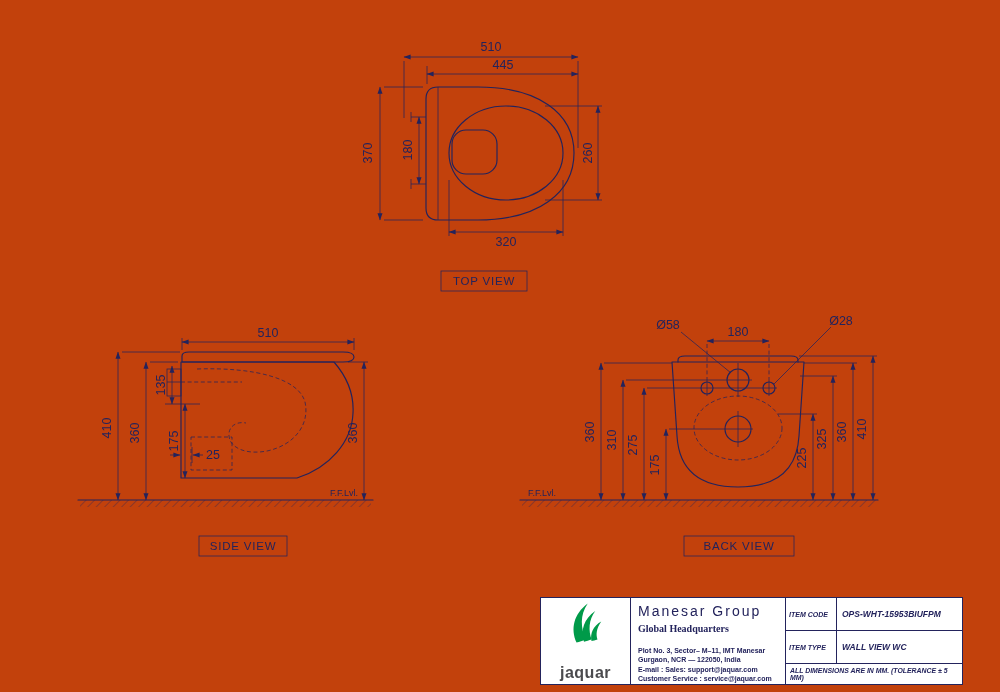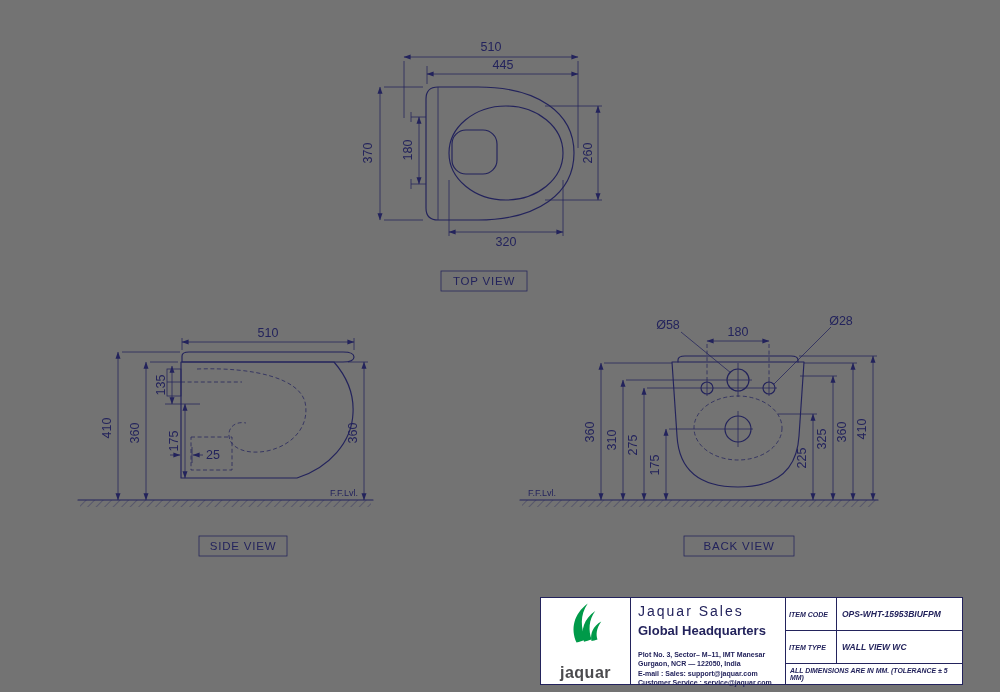--- a/index.html
+++ b/index.html
@@ -1,36 +1,36 @@
 <!DOCTYPE html>
 <html><head>
 <meta charset="utf-8">
 <style>
   html,body{margin:0;padding:0;background:#ffffff;}
-  #sheet{position:relative;width:1000px;height:692px;background:#737373;overflow:hidden;
+  #sheet{position:relative;width:1000px;height:692px;background:#c2410c;overflow:hidden;
          font-family:"Liberation Sans",sans-serif;}
   svg{position:absolute;left:0;top:0;}
   
   .s  {stroke:#23235c;fill:none;stroke-width:1.15;stroke-linejoin:round;stroke-linecap:round;}
   .t  {stroke:#23235c;fill:none;stroke-width:0.75;}
   .d  {stroke-dasharray:4 2.6;}
   .dim{stroke:#23235c;fill:none;stroke-width:0.75;}
   text{fill:#23235c;font-family:"Liberation Sans",sans-serif;font-size:12.5px;}
   .lbl{font-size:11.5px;letter-spacing:0.8px;}
   .small{font-size:9px;}
   
   .tblock{position:absolute;left:540px;top:597px;width:423px;height:88px;border:1.3px solid #23235c;
           display:flex;color:#23235c;background:#fff;box-sizing:border-box;}
   .logo-cell{width:89px;border-right:1.3px solid #23235c;display:flex;flex-direction:column;
              align-items:center;justify-content:center;gap:18px;}
   .logo{position:static;width:33px;height:46px;}
   .wordmark{font-size:16px;font-weight:bold;color:#4b4b4e;letter-spacing:0.5px;}
   .info-cell{width:155px;border-right:1.3px solid #23235c;padding:5px 7px;box-sizing:border-box;}
   .company{font-size:14px;letter-spacing:2px;margin-bottom:4px;font-weight:500;white-space:nowrap;}
-  .hq{font-size:13px;font-weight:bold;margin-bottom:12px;}
+  .hq{font-size:10px;font-weight:bold;margin-bottom:12px;font-family:Liberation Serif, serif;}
   .addr{font-size:7px;font-weight:700;line-height:1.35;white-space:nowrap;}
   .table-cell{flex:1;display:flex;flex-direction:column;font-style:italic;}
   .trow{flex:1;display:flex;border-bottom:1px solid #23235c;}
   .trow .k{width:47px;border-right:1px solid #23235c;font-size:7px;font-weight:700;
            display:flex;align-items:center;padding-left:3px;}
   .trow .v{flex:1;font-size:8.5px;font-weight:600;display:flex;align-items:center;padding-left:5px;}
   .note{height:20px;font-size:6.9px;font-weight:700;display:flex;align-items:center;padding-left:4px;}
 </style>
 </head>
 <body>
@@ -232,21 +232,21 @@
 <div class="tblock">
   <div class="logo-cell">
     <svg class="logo" viewBox="0 0 44 56">
       <path d="M10 54 C2 36 6 16 25 2 C14 18 16 34 22 50 C18 52 14 53 10 54 Z" fill="#009a49"></path>
       <path d="M20 53 C15 38 20 22 35 12 C26 24 26 38 30 50 C27 51 23 52 20 53 Z" fill="#009a49"></path>
       <path d="M30 52 C28 42 32 32 43 26 C36 36 36 44 38 50 C35 51 32 52 30 52 Z" fill="#009a49"></path>
     </svg>
     <div class="wordmark">jaquar</div>
   </div>
   <div class="info-cell">
-    <div class="company">Jaquar Sales</div>
+    <div class="company">Manesar Group</div>
     <div class="hq">Global Headquarters</div>
     <div class="addr">Plot No. 3, Sector– M–11, IMT Manesar</div>
     <div class="addr">Gurgaon, NCR — 122050, India</div>
     <div class="addr">E-mail : Sales: support@jaquar.com</div>
     <div class="addr">Customer Service : service@jaquar.com</div>
   </div>
   <div class="table-cell">
     <div class="trow">
       <div class="k">ITEM CODE</div>
       <div class="v">OPS-WHT-15953BIUFPM</div>

